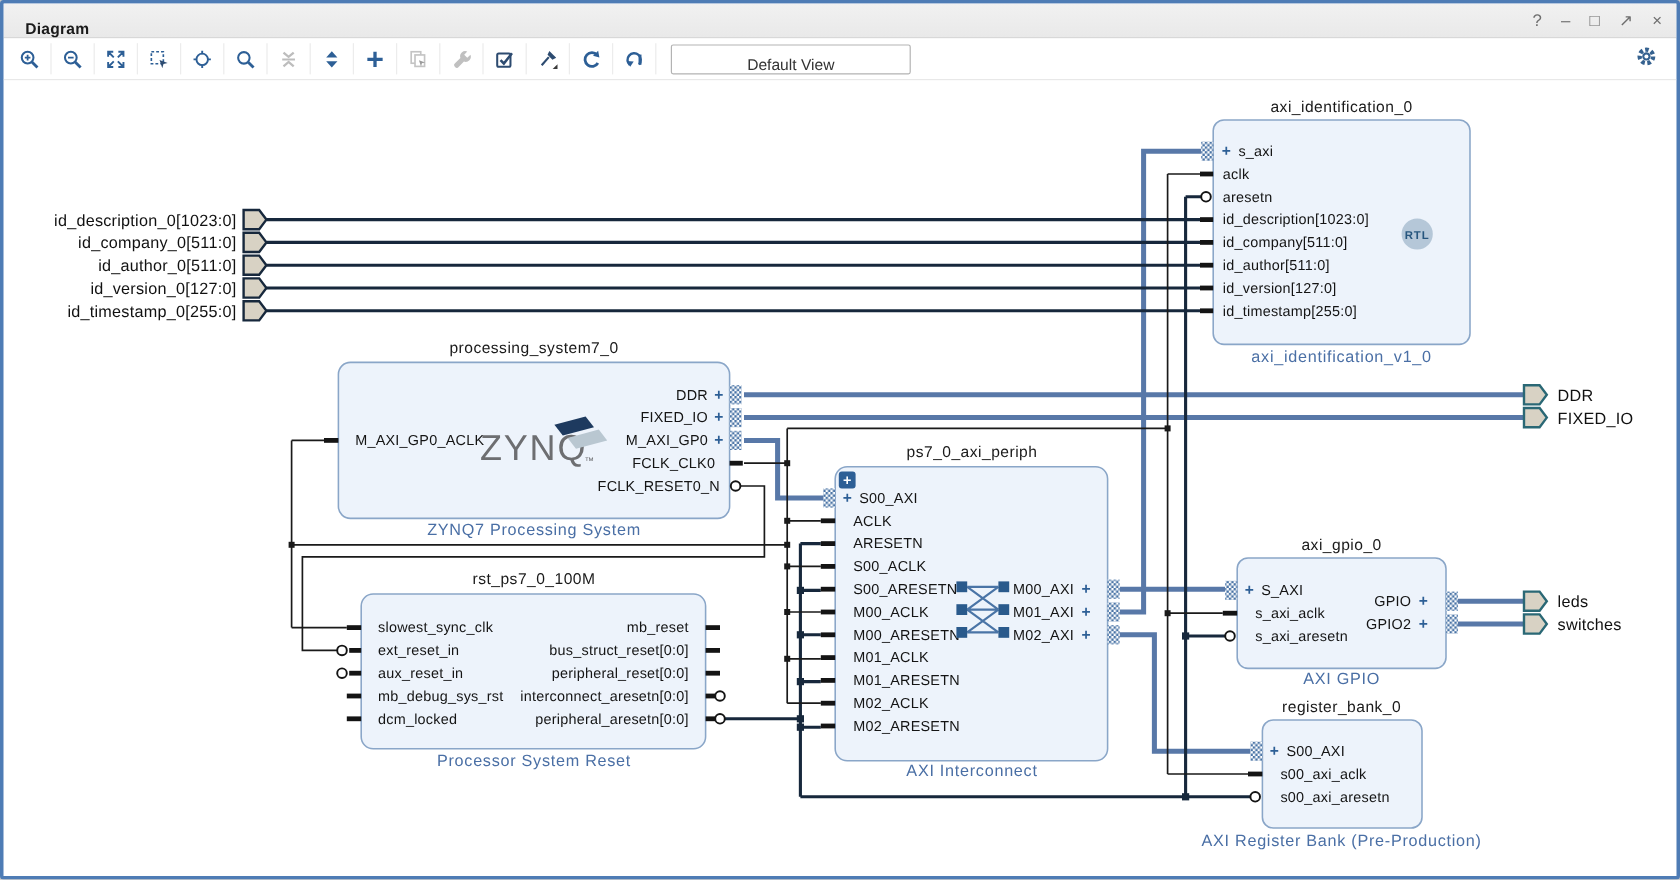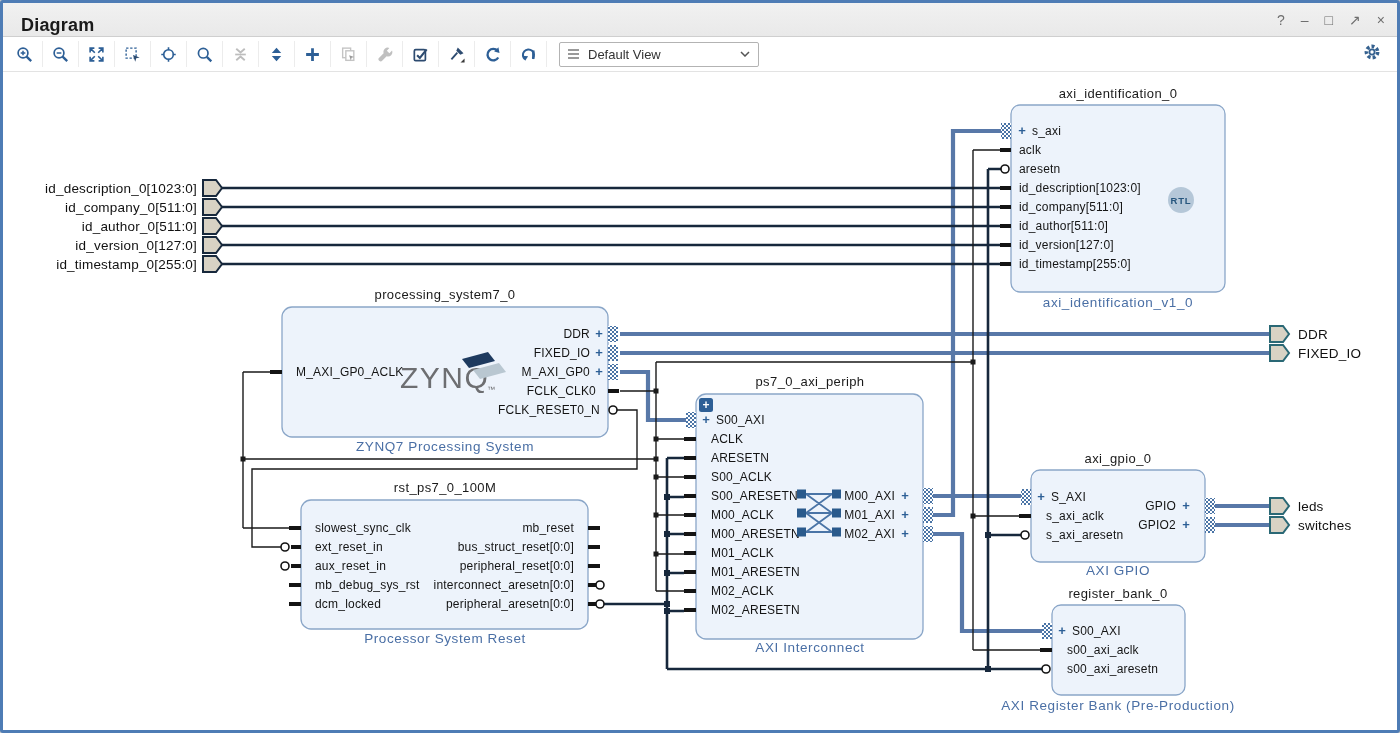--- a/index.html
+++ b/index.html
@@ -1,26 +1,26 @@
 <!DOCTYPE html>
 <html><head>
 <meta charset="utf-8">
 <style>
   html,body{margin:0;padding:0;background:#c8c8c8;}
   .window{width:1400px;height:733px;box-sizing:border-box;border:3px solid #4e7cb5;border-radius:3px;
     background:#fff;font-family:"Liberation Sans",sans-serif;display:flex;flex-direction:column;overflow:hidden;}
   .titlebar{flex:0 0 28px;background:linear-gradient(#f1f1f1,#e9e9e9);border-bottom:1px solid #cfcfcf;
     display:flex;align-items:center;padding:0 12px;}
-  .titlebar .title{font-size:18px;font-weight:bold;color:#1a1a1a;letter-spacing:.2px;padding-left:6px;margin-top:12px;}
+  .titlebar .title{font-size:13px;font-weight:bold;color:#1a1a1a;letter-spacing:.2px;padding-left:6px;margin-top:12px;}
   .controls{margin-left:auto;display:flex;gap:16px;color:#6f6f6f;font-size:14px;line-height:1;}
   .controls span{cursor:default;}
   .toolbar{flex:0 0 34px;display:flex;align-items:center;background:#fff;border-bottom:1px solid #e3e3e3;padding:0 4px;}
   .tbtn{width:35px;height:26px;display:flex;align-items:center;justify-content:center;border-right:1px solid #ececec;}
   .dropdown{margin-left:12px;width:182px;height:23px;border:1px solid #b3b3b3;border-radius:2px;background:#fff;
-    display:flex;align-items:center;gap:8px;padding:0 8px;font-size:13px;color:#333;}
+    display:flex;align-items:center;gap:8px;padding:0 8px;font-size:13px;color:#333;flex-direction:column;}
   .dropdown .chev{margin-left:auto;}
   .gearbtn{margin-left:auto;margin-right:12px;}
   .canvas{flex:1;position:relative;background:#fff;text-align:right;}
   svg.diagram{display:block;}
   
   .bt{font:13px "Liberation Sans",sans-serif;fill:#1a1a1a;letter-spacing:.4px;}
   .bl{font:13.5px "Liberation Sans",sans-serif;fill:#4a6fa5;letter-spacing:.6px;}
   .pin{font:12px "Liberation Sans",sans-serif;fill:#141414;letter-spacing:.2px;}
   .plus{font:700 13px "Liberation Sans",sans-serif;fill:#2d5f96;}
   .pl{font:13.5px "Liberation Sans",sans-serif;fill:#111;letter-spacing:.2px;}

